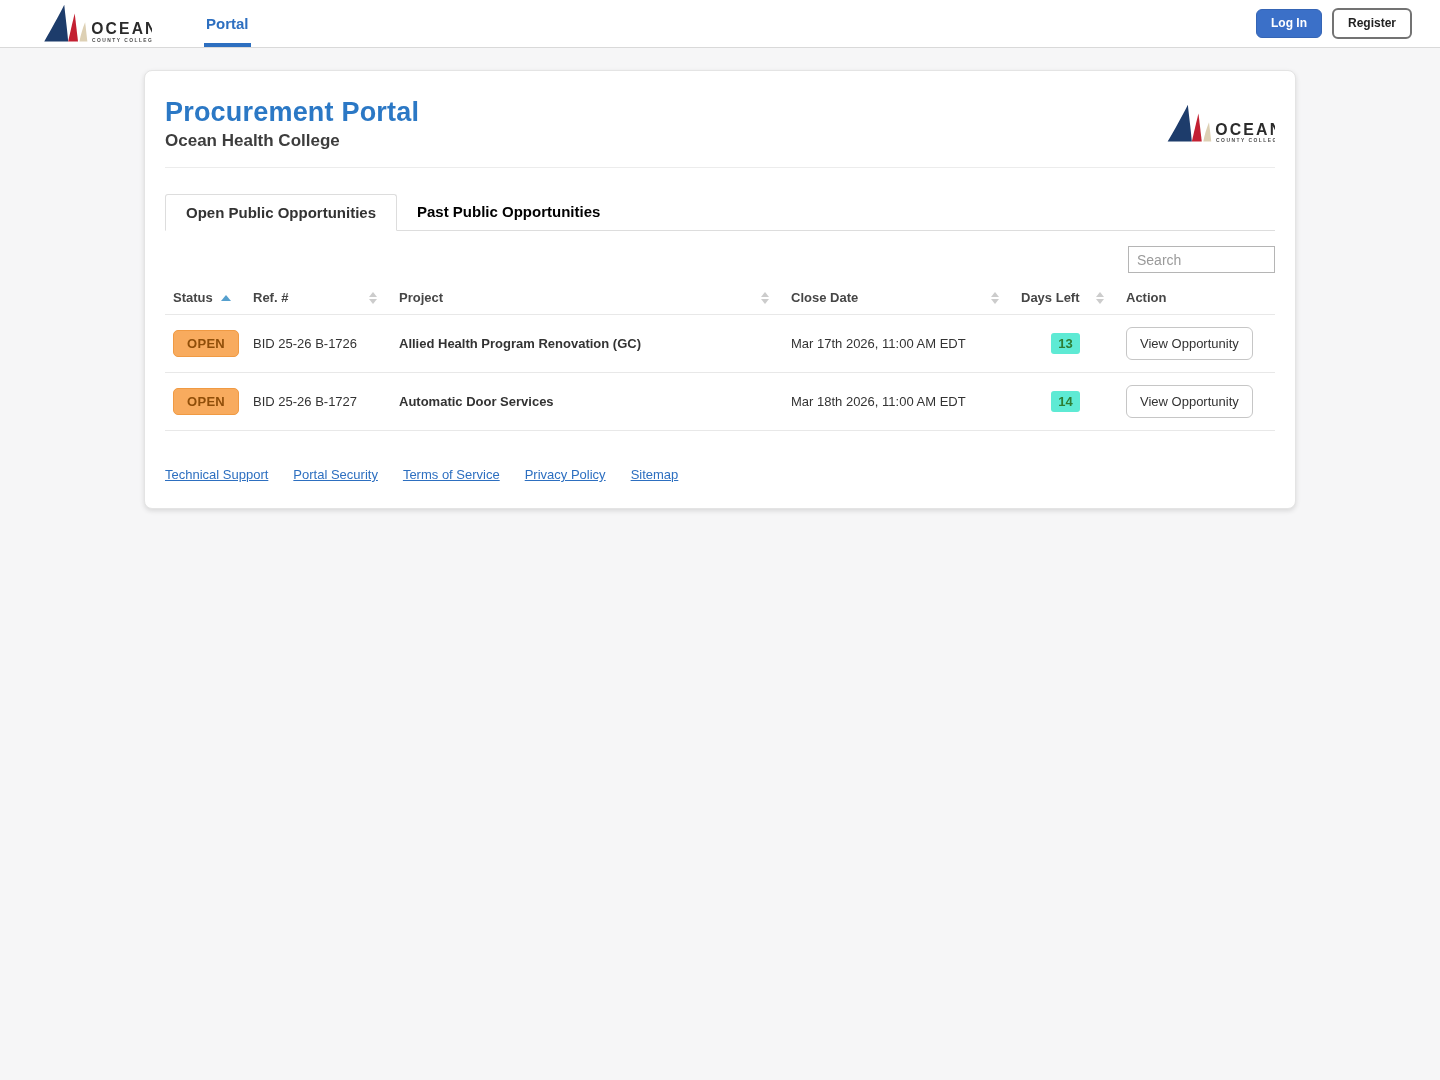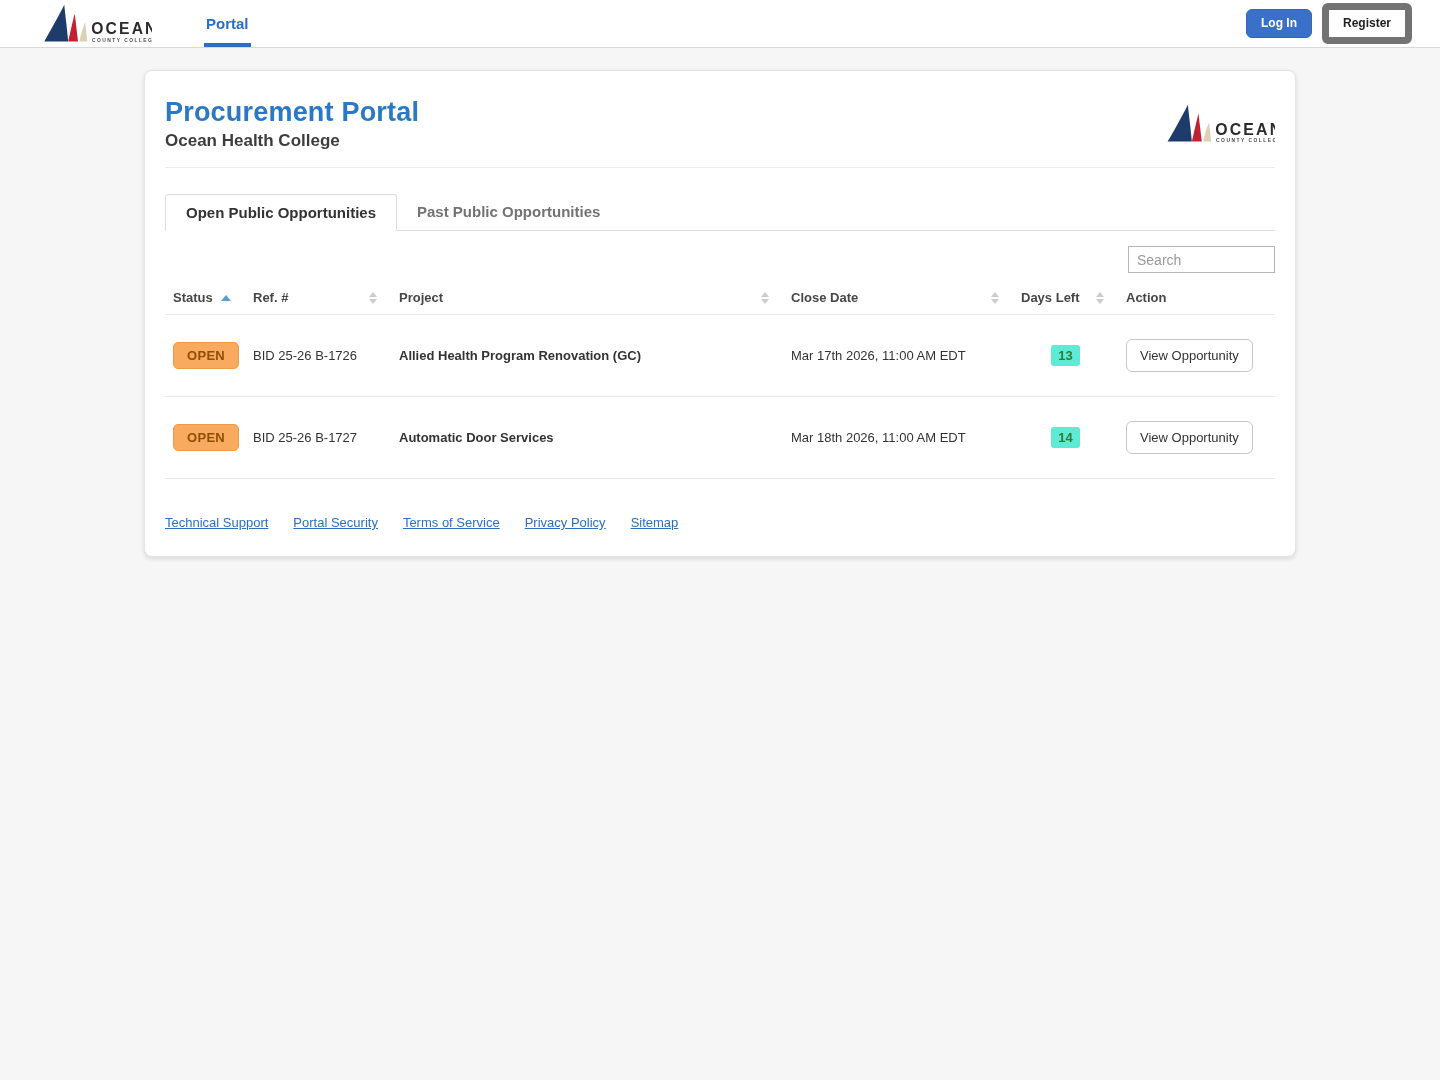--- a/index.html
+++ b/index.html
@@ -48,21 +48,21 @@
     cursor: pointer;
     line-height: 1.2;
   }
   .btn-primary {
     background: #3b70c8;
     border: 1px solid #3565b5;
     color: #fff;
   }
   .btn-outline {
     background: #fff;
-    border: 7px solid #737373;
+    border: 2px solid #737373;
     color: #222;
   }
 
   
   .card {
     width: 1152px;
     margin: 22px auto 0 auto;
     background: #fff;
     border: 1px solid #e4e4e4;
     border-radius: 8px;
@@ -105,21 +105,21 @@
     cursor: pointer;
   }
   .tab.active {
     color: #333;
     background: #fff;
     border: 1px solid #ddd;
     border-bottom: 1px solid #fff;
     border-radius: 3px 3px 0 0;
     margin-bottom: -1px;
   }
-  .tab.inactive { color: #737373; }
+  .tab.inactive { color: #000000; }
 
   
   .search-row {
     display: flex;
     justify-content: flex-end;
     margin-top: 15px;
   }
   .search-input {
     width: 147px;
     height: 27px;
@@ -154,21 +154,21 @@
     cursor: pointer;
   }
   th .th-inner {
     display: flex;
     align-items: center;
     justify-content: space-between;
   }
   td {
     font-size: 13px;
     color: #333;
-    padding: 24px 8px;
+    padding: 12px 8px;
     border-top: 1px solid #e8e8e8;
     vertical-align: middle;
   }
   tbody tr:last-child td { border-bottom: 1px solid #e8e8e8; }
   td.project-cell { font-weight: bold; }
   td.days-cell { text-align: center; }
 
   
   .sort-icon { display: inline-flex; flex-direction: column; align-items: center; }
   .tri-up {

